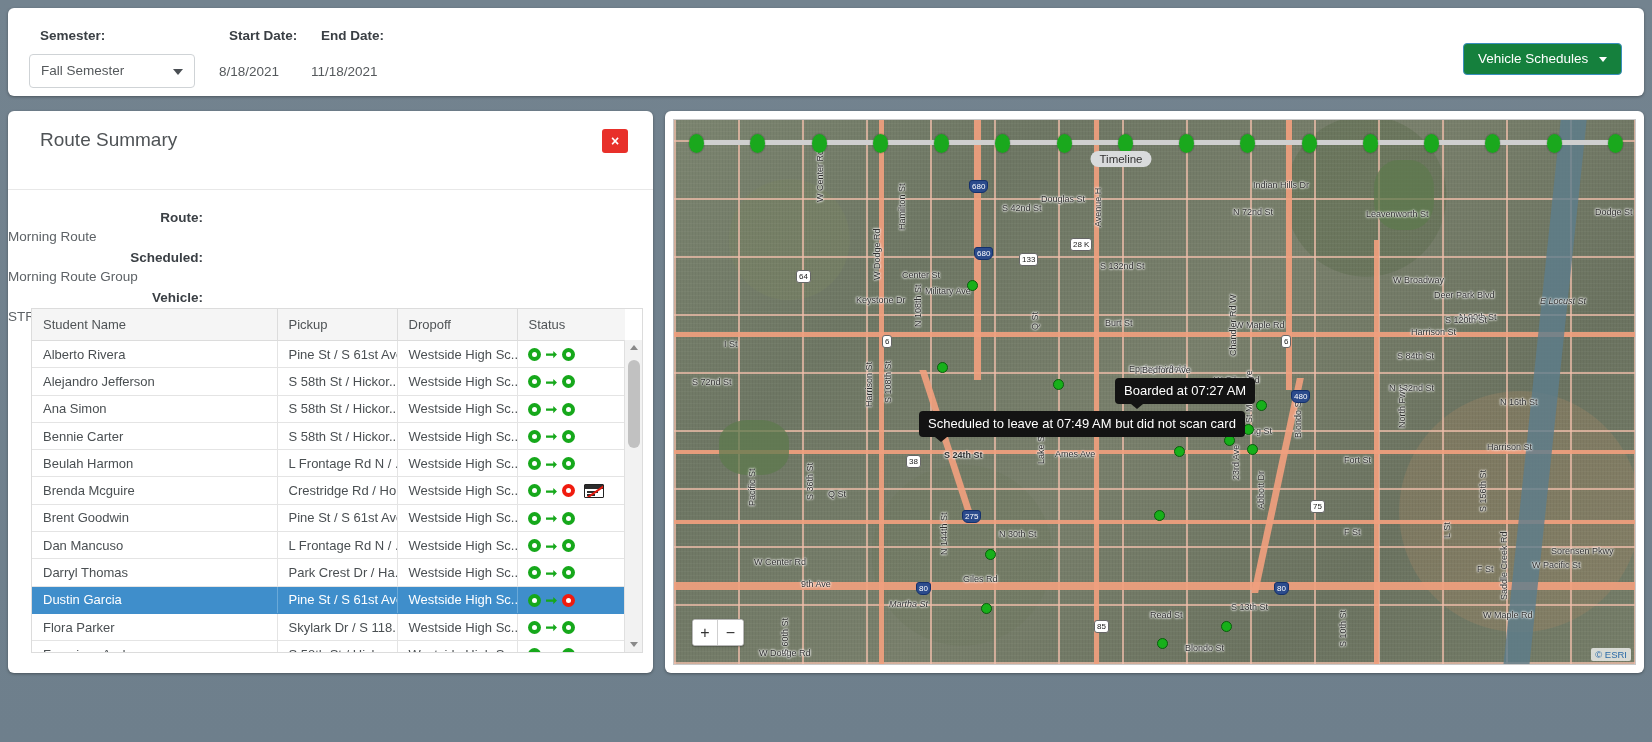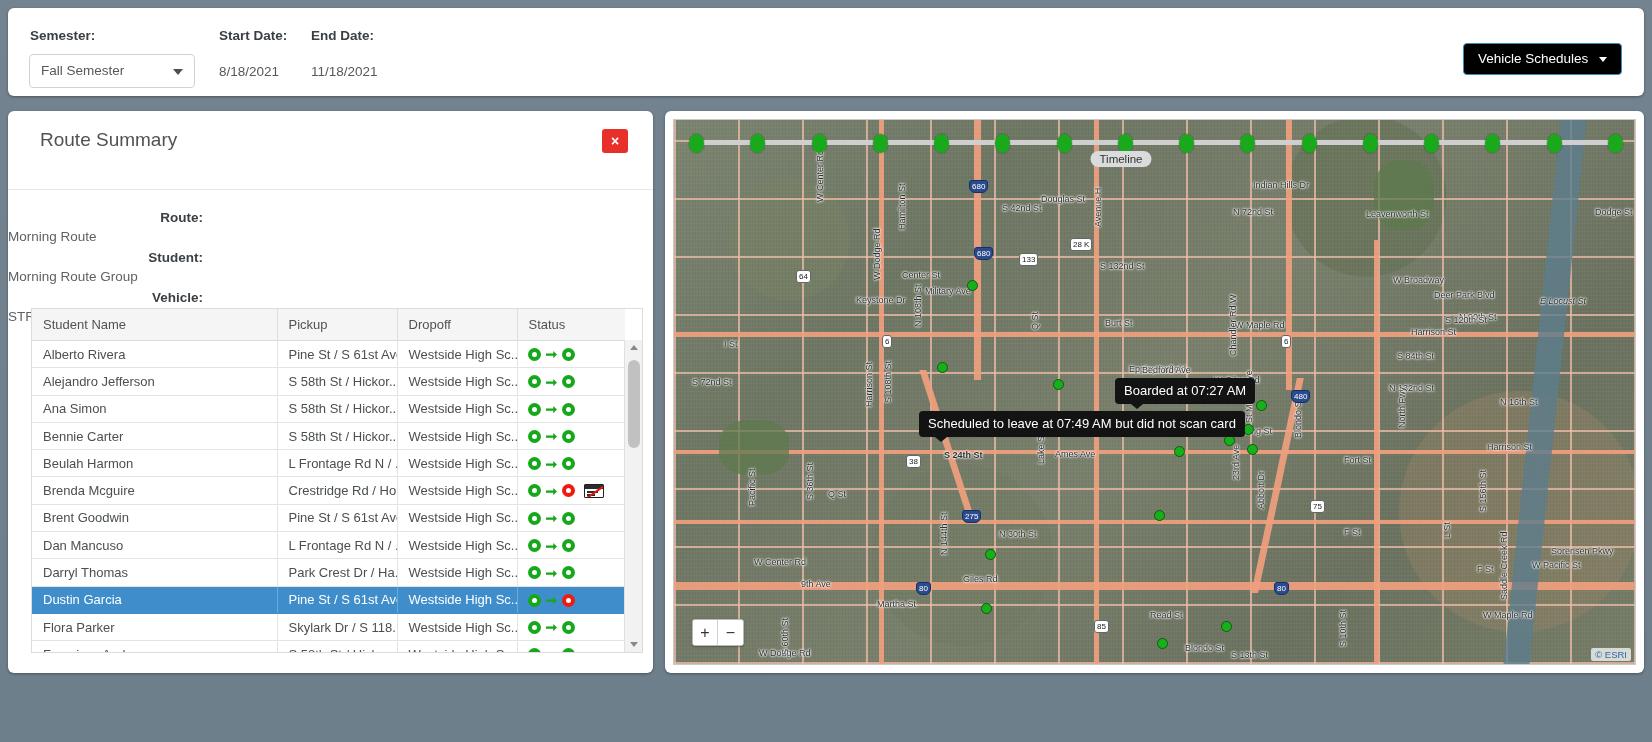--- a/index.html
+++ b/index.html
@@ -29,20 +29,21 @@
   .topbar-inner {
     position: relative;
     width: 100%; height: 100%;
   }
   .filter-label {
     position: absolute;
     font-size: 13.5px;
     font-weight: bold;
     color: #3a3f44;
     white-space: nowrap;
+    margin-left: 10px;
   }
   .filter-value {
     position: absolute;
     font-size: 13.5px;
     color: #55595c;
     white-space: nowrap;
   }
   #lbl-semester { left: 22px; top: 20px; }
   #lbl-start    { left: 211px; top: 20px; }
   #lbl-end      { left: 303px; top: 20px; }
@@ -68,21 +69,21 @@
     width: 0; height: 0;
     border-left: 5px solid transparent;
     border-right: 5px solid transparent;
     border-top: 6px solid #4a4f54;
   }
 
   .btn-primary {
     position: absolute;
     right: 22px; top: 35px;
     height: 32px;
-    background: #000000;
+    background: #15803d;
     border: 1px solid #3a8fbd;
     border-radius: 4px;
     color: #fff;
     font-size: 13.5px;
     padding: 0 14px;
     line-height: 30px;
     cursor: pointer;
     white-space: nowrap;
   }
   .btn-caret {
@@ -524,21 +525,21 @@
         <span>×</span>
       </button>
     </div>
 
     <div class="summary" id="summary-list">
         <div class="summary-row">
           <div class="summary-key">Route:</div>
           <div class="summary-val">Morning Route</div>
         </div>
         <div class="summary-row">
-          <div class="summary-key">Student:</div>
+          <div class="summary-key">Scheduled:</div>
           <div class="summary-val">Morning Route Group</div>
         </div>
         <div class="summary-row">
           <div class="summary-key">Vehicle:</div>
           <div class="summary-val">STRIDE_279</div>
         </div>
       </div>
 
     <div class="table-wrap">
       <table class="grid">
@@ -705,21 +706,21 @@
           <div class="street-label vert" style="left: 629px; top: 308px;">Blondo St</div>
           <div class="street-label" style="left: 809px; top: 490px;">W Maple Rd</div>
           <div class="street-label" style="left: 85px; top: 528px;">W Dodge Rd</div>
           <div class="street-label vert" style="left: 208px; top: 150px;">W Dodge Rd</div>
           <div class="street-label" style="left: 921px; top: 87px;">Dodge St</div>
           <div class="street-label" style="left: 367px; top: 74px;">Douglas St</div>
           <div class="street-label vert" style="left: 83px; top: 376px;">Pacific St</div>
           <div class="street-label" style="left: 858px; top: 440px;">W Pacific St</div>
           <div class="street-label" style="left: 692px; top: 89px;">Leavenworth St</div>
           <div class="street-label vert" style="left: 580px; top: 293px;">St Marys Ave</div>
-          <div class="street-label" style="left: 203px; top: 479px;">Martha St</div>
+          <div class="street-label" style="left: 215px; top: 479px; font-style: italic;">Martha St</div>
           <div class="street-label" style="left: 80px; top: 437px;">W Center Rd</div>
           <div class="street-label vert" style="left: 151px; top: 72px;">W Center Rd</div>
           <div class="street-label" style="left: 670px; top: 407px;">F St</div>
           <div class="street-label" style="left: 803px; top: 444px;">F St</div>
           <div class="street-label vert" style="left: 778px; top: 408px;">L St</div>
           <div class="street-label" style="left: 50px; top: 219px;">I St</div>
           <div class="street-label" style="left: 154px; top: 369px;">Q St</div>
           <div class="street-label vert" style="left: 366px; top: 200px;">Q St</div>
           <div class="street-label" style="left: 737px; top: 207px;">Harrison St</div>
           <div class="street-label" style="left: 813px; top: 322px;">Harrison St</div>
@@ -748,21 +749,21 @@
           <div class="street-label" style="left: 785px; top: 192px;">N 90th St</div>
           <div class="street-label" style="left: 559px; top: 87px;">N 72nd St</div>
           <div class="street-label vert" style="left: 814px; top: 382px;">S 156th St</div>
           <div class="street-label" style="left: 426px; top: 141px;">S 132nd St</div>
           <div class="street-label" style="left: 771px; top: 195px;">S 120th St</div>
           <div class="street-label vert" style="left: 219px; top: 273px;">S 108th St</div>
           <div class="street-label" style="left: 723px; top: 231px;">S 84th St</div>
           <div class="street-label" style="left: 18px; top: 257px;">S 72nd St</div>
           <div class="street-label vert" style="left: 116px; top: 525px;">S 60th St</div>
           <div class="street-label" style="left: 270px; top: 330px; font-weight: bold;">S 24th St</div>
-          <div class="street-label" style="left: 557px; top: 482px; margin-top: 48px;">S 13th St</div>
+          <div class="street-label" style="left: 557px; top: 482px;">S 13th St</div>
           <div class="street-label vert" style="left: 674px; top: 517px;">S 10th St</div>
           <div class="street-label" style="left: 251px; top: 166px;">Military Ave</div>
           <div class="street-label" style="left: 468px; top: 245px;">Bedford Ave</div>
           <div class="street-label vert" style="left: 733px; top: 298px;">North Fwy</div>
           <div class="street-label" style="left: 877px; top: 426px;">Sorensen Pkwy</div>
           <div class="street-label" style="left: 476px; top: 490px;">Read St</div>
           <div class="street-label vert" style="left: 372px; top: 334px;">Lake St</div>
           <div class="street-label" style="left: 826px; top: 277px;">N 16th St</div>
           <div class="street-label" style="left: 325px; top: 409px;">N 30th St</div>
           <div class="street-label vert" style="left: 835px; top: 470px;">Saddle Creek Rd</div>

